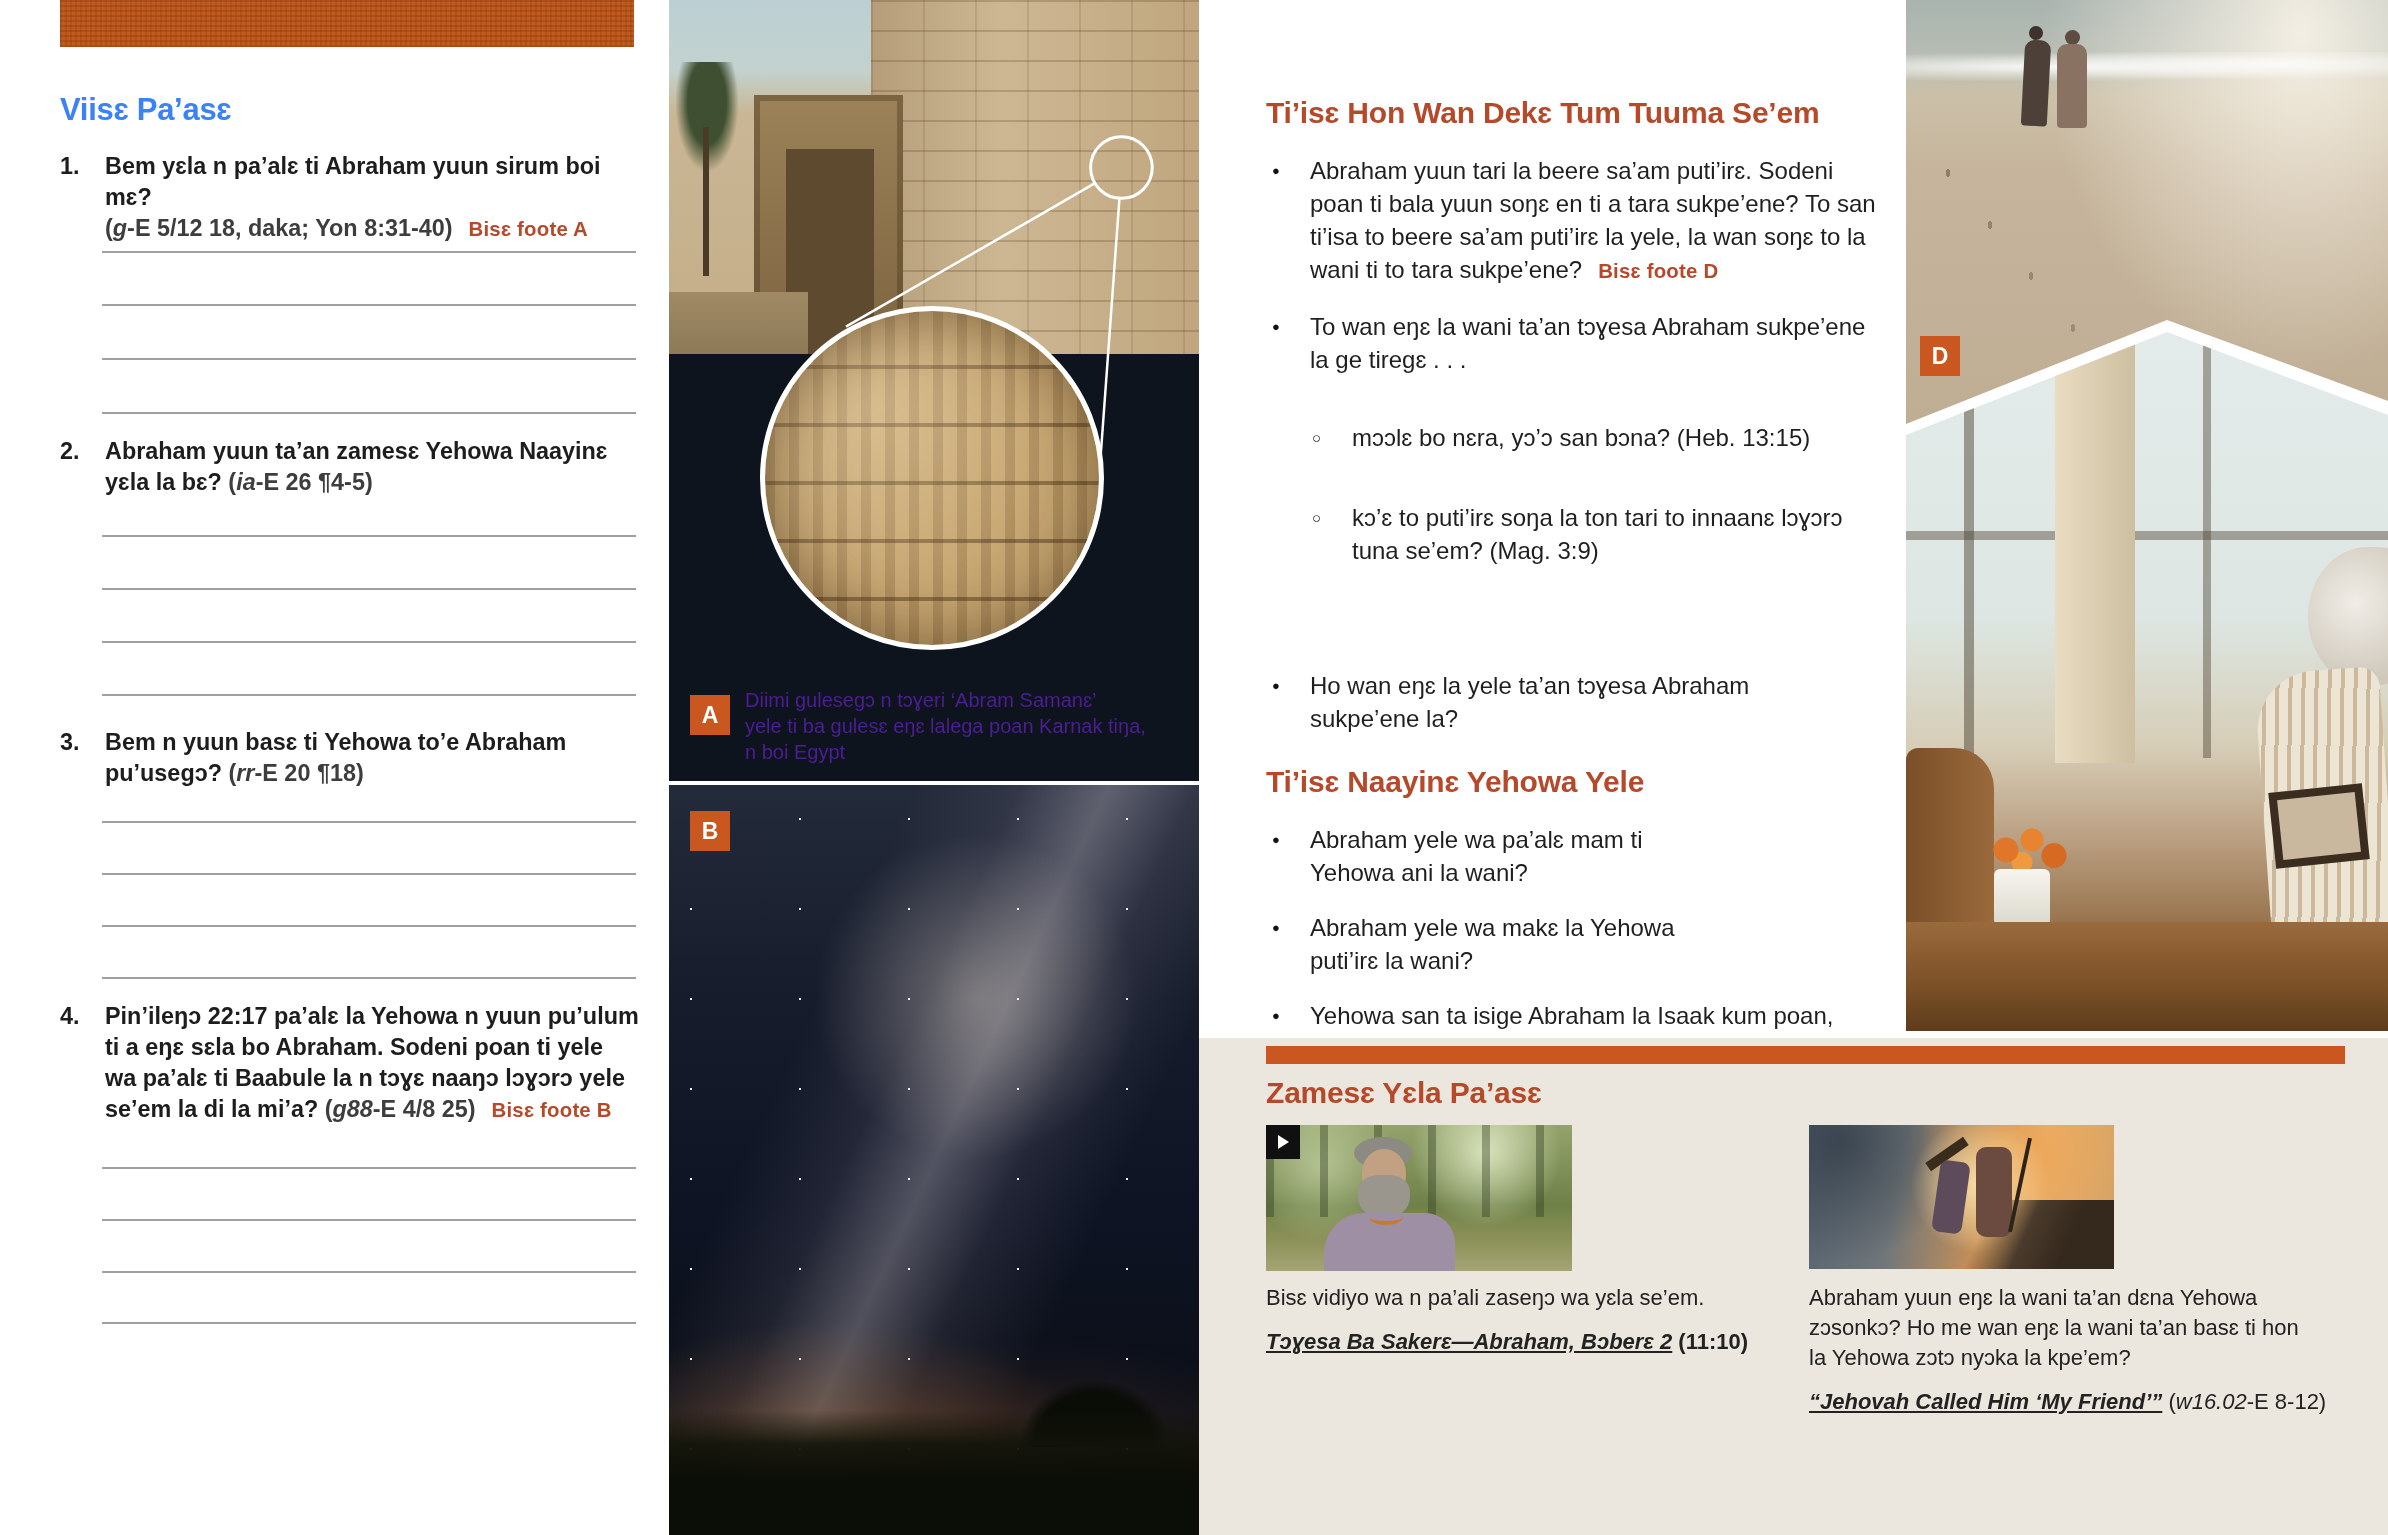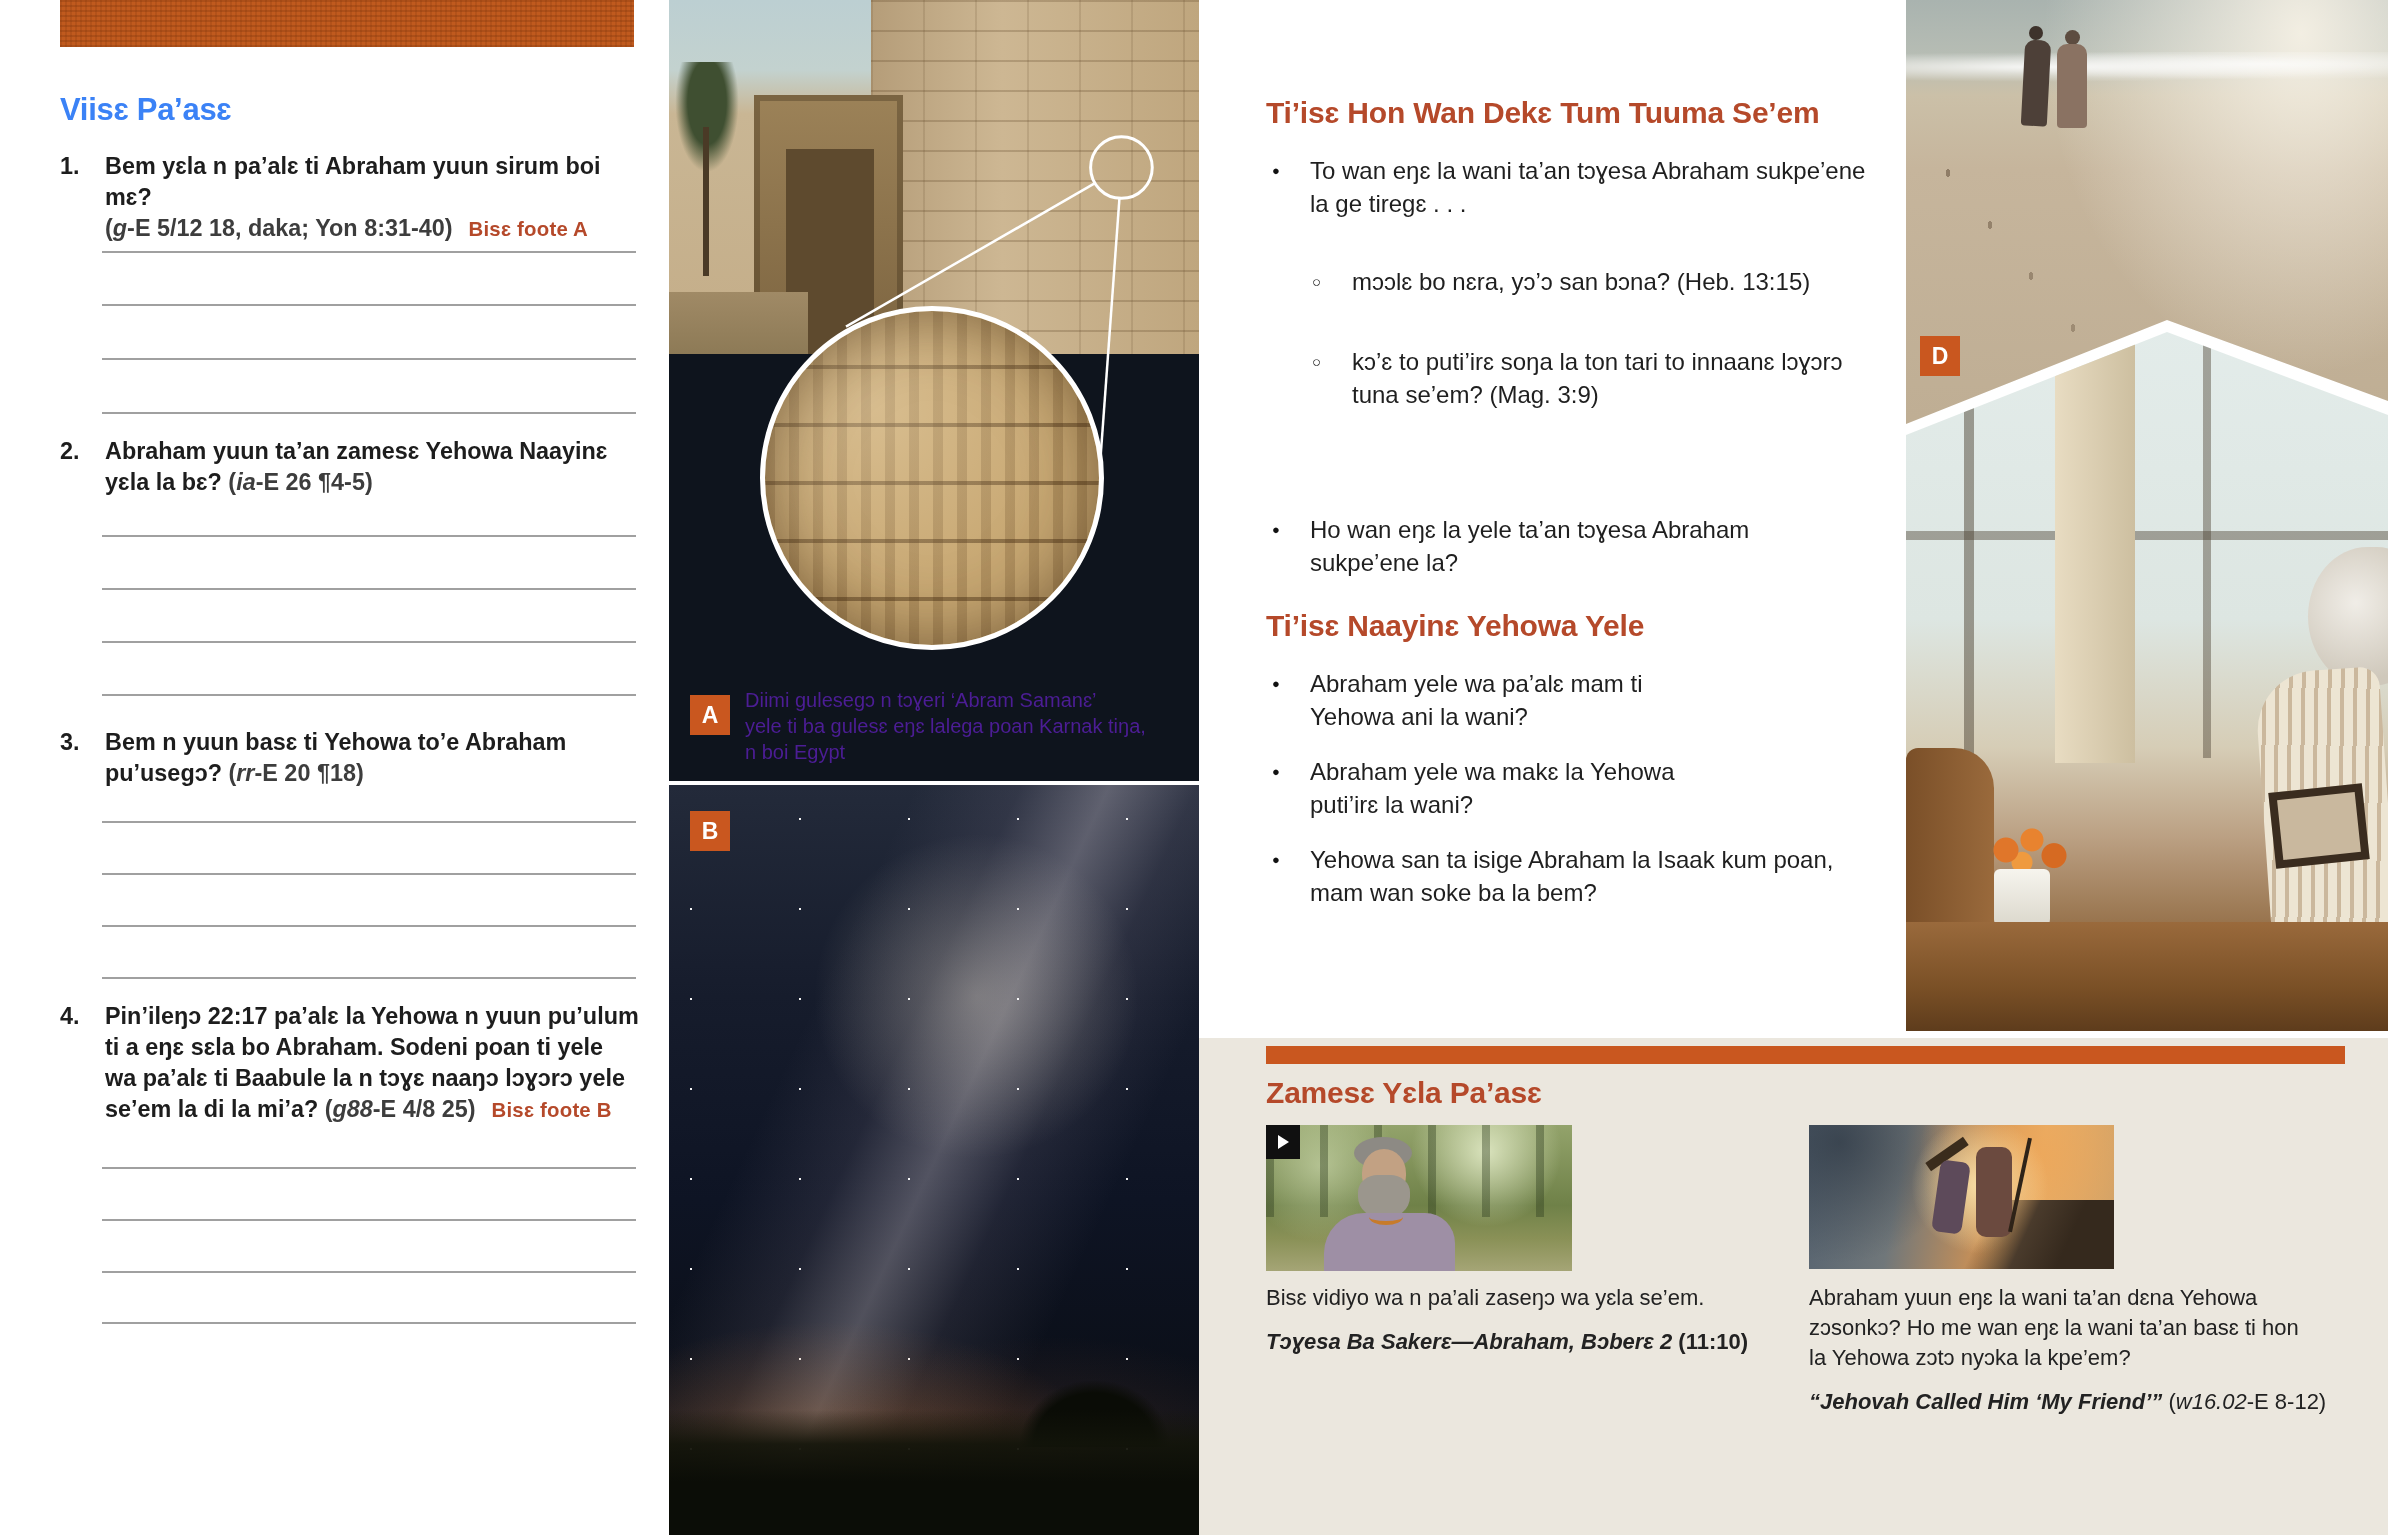--- a/index.html
+++ b/index.html
@@ -146,21 +146,21 @@
   .t2wood{position:absolute;left:115px;top:24px;width:46px;height:10px;background:#3a2c1c;transform:rotate(-35deg);}
   .t2f1{position:absolute;left:127px;top:36px;width:30px;height:72px;border-radius:8px;background:#5d4a5a;transform:rotate(8deg);}
   .t2f2{position:absolute;left:167px;top:22px;width:36px;height:90px;border-radius:10px;background:#6b4a3f;}
   .t2staff{position:absolute;left:209px;top:12px;width:4px;height:96px;background:#2e2318;transform:rotate(12deg);}
 
   .vcap{position:absolute;font-size:22px;line-height:30px;color:#222;}
   .vc1{left:67px;top:245px;width:542px;}
   .vc2{left:610px;top:245px;width:567px;}
   .vdesc{white-space:pre-line;}
   .vtitle-line{margin-top:14px;}
-  .vtitle{font-weight:700;font-style:italic;}
+  .vtitle{font-weight:700;font-style:italic;text-decoration:underline;}
   .vmeta-b{font-weight:700;}
   .vmeta{font-weight:400;text-align:right;}
   .vmeta i{font-style:italic;}
 </style>
 </head>
 <body>
 
 <div class="page">
 
   <div class="tex-bar"></div>
@@ -234,20 +234,24 @@
       <div class="glow"></div>
       <div class="trees"></div>
       <div class="land"></div>
     </div>
     <div class="badge" style="left:21px;top:811px">B</div>
   </div>
 
   <div class="rcol">
     <h3 class="rhead">Ti’isɛ Hon Wan Dekɛ Tum Tuuma Se’em</h3>
     <ul class="blist">
+      <li><span>Abraham yuun tari la beere sa’am puti’irɛ. Sodeni
+poan ti bala yuun soŋɛ en ti a tara sukpe’ene? To san
+ti’isa to beere sa’am puti’irɛ la yele, la wan soŋɛ to la
+wani ti to tara sukpe’ene?</span><a class="foote">Bisɛ foote D</a></li>
       <li><span>To wan eŋɛ la wani ta’an tɔɣesa Abraham sukpe’ene
 la ge tiregɛ . . .</span>
         <ul class="sublist">
           <li>mɔɔlɛ bo nɛra, yɔ’ɔ san bɔna? (Heb. 13:15)</li>
           <li>kɔ’ɛ to puti’irɛ soŋa la ton tari to innaanɛ lɔɣɔrɔ
 tuna se’em? (Mag. 3:9)</li>
         </ul>
       </li>
       <li>Ho wan eŋɛ la yele ta’an tɔɣesa Abraham
 sukpe’ene la?</li>

